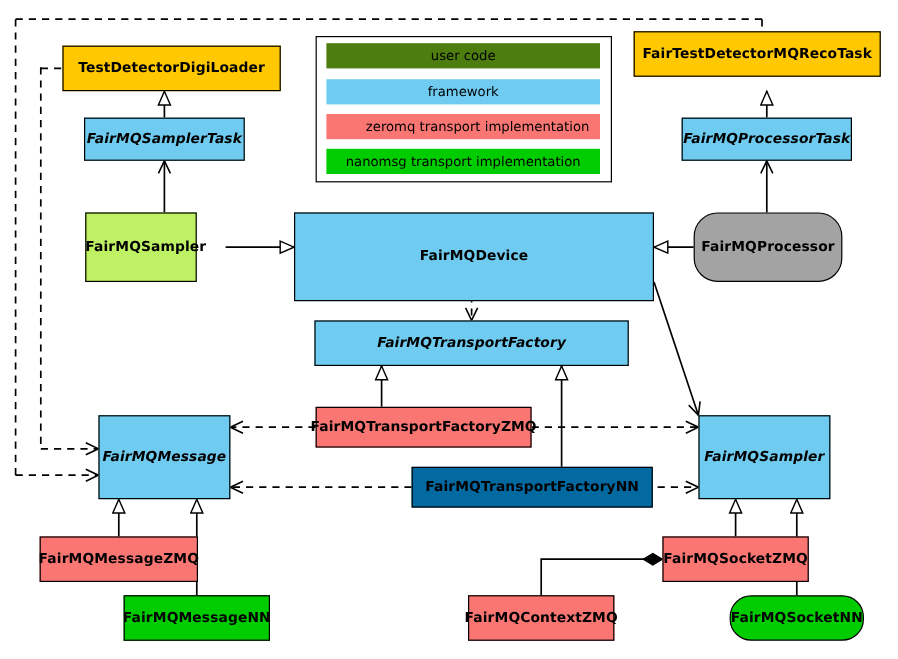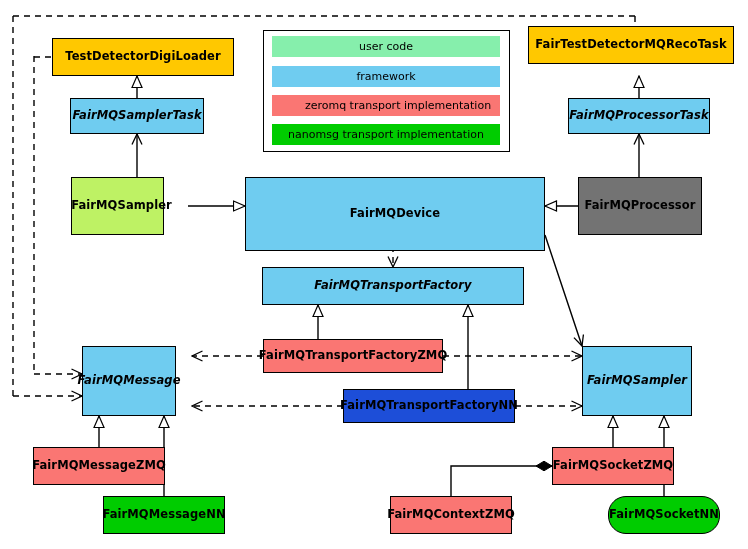--- a/index.html
+++ b/index.html
@@ -90,21 +90,21 @@
       <path d="M164,496 L164,416" marker-end="url(#hollowTri)"></path>
 
       <path d="M613,447 L613,416" marker-end="url(#hollowTri)"></path>
       <path d="M664,496 L664,416" marker-end="url(#hollowTri)"></path>
 
       <path d="M451,515 L451,466 L552,466" marker-end="url(#blackDiamond)"></path>
     </g>
   </svg>
 
   <div class="legend-box" style="left:263px;top:30px;width:247px;height:122px;"></div>
-  <div class="legend-bar" style="left:272px;top:36px;width:228px;height:21px;background:#86efac;">
+  <div class="legend-bar" style="left:272px;top:36px;width:228px;height:21px;background:#4d7c0f;">
     <span>user code</span>
   </div>
   <div class="legend-bar" style="left:272px;top:66px;width:228px;height:21px;background:#6FCCF0;">
     <span>framework</span>
   </div>
   <div class="legend-bar" style="left:272px;top:95px;width:228px;height:21px;background:#FA7673;padding-left:24px;">
     <span>zeromq transport implementation</span>
   </div>
   <div class="legend-bar" style="left:272px;top:124px;width:228px;height:21px;background:#00CC00;justify-content:center;">
     <span>nanomsg transport implementation</span>
@@ -121,33 +121,33 @@
   </div>
   <div class="node italic" style="left:568px;top:98px;width:142px;height:36px;background:#6FCCF0;">
     <span>FairMQProcessorTask</span>
   </div>
   <div class="node" style="left:71px;top:177px;width:93px;height:58px;background:#bef264;padding-left:12px;">
     <span>FairMQSampler</span>
   </div>
   <div class="node" style="left:245px;top:177px;width:300px;height:74px;background:#6FCCF0;">
     <span>FairMQDevice</span>
   </div>
-  <div class="node" style="left:578px;top:177px;width:124px;height:58px;background:#737373;">
+  <div class="node" style="left:578px;top:177px;width:124px;height:58px;background:#a3a3a3;border-radius:20px;">
     <span>FairMQProcessor</span>
   </div>
   <div class="node italic" style="left:262px;top:267px;width:262px;height:38px;background:#6FCCF0;">
     <span>FairMQTransportFactory</span>
   </div>
   <div class="node" style="left:263px;top:339px;width:180px;height:34px;background:#FA7673;">
     <span>FairMQTransportFactoryZMQ</span>
   </div>
-  <div class="node" style="left:343px;top:389px;width:172px;height:34px;background:#1d4ed8;">
+  <div class="node" style="left:343px;top:389px;width:201px;height:34px;background:#0369a1;">
     <span>FairMQTransportFactoryNN</span>
   </div>
-  <div class="node italic" style="left:82px;top:346px;width:94px;height:70px;background:#6FCCF0;">
+  <div class="node italic" style="left:82px;top:346px;width:110px;height:70px;background:#6FCCF0;">
     <span>FairMQMessage</span>
   </div>
   <div class="node italic" style="left:582px;top:346px;width:110px;height:70px;background:#6FCCF0;">
     <span>FairMQSampler</span>
   </div>
   <div class="node" style="left:33px;top:447px;width:132px;height:38px;background:#FA7673;">
     <span>FairMQMessageZMQ</span>
   </div>
   <div class="node" style="left:103px;top:496px;width:122px;height:38px;background:#00CC00;">
     <span>FairMQMessageNN</span>

